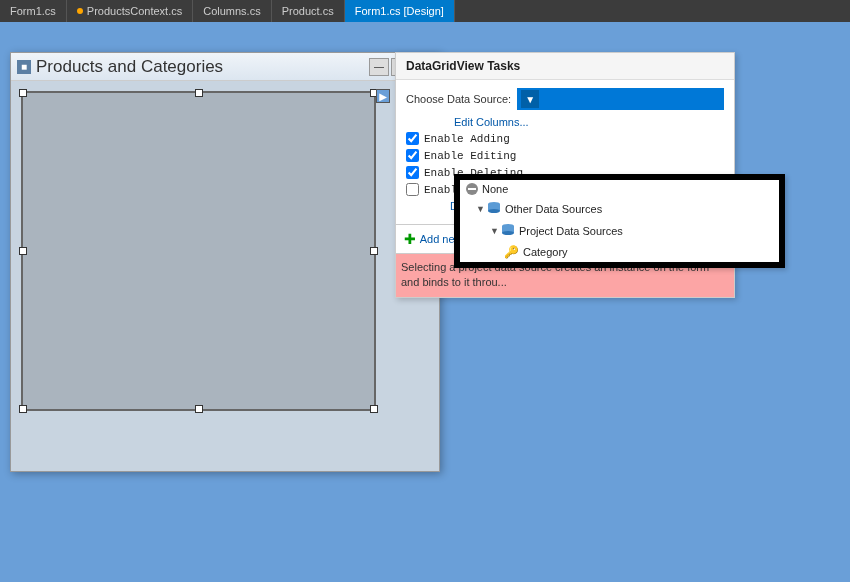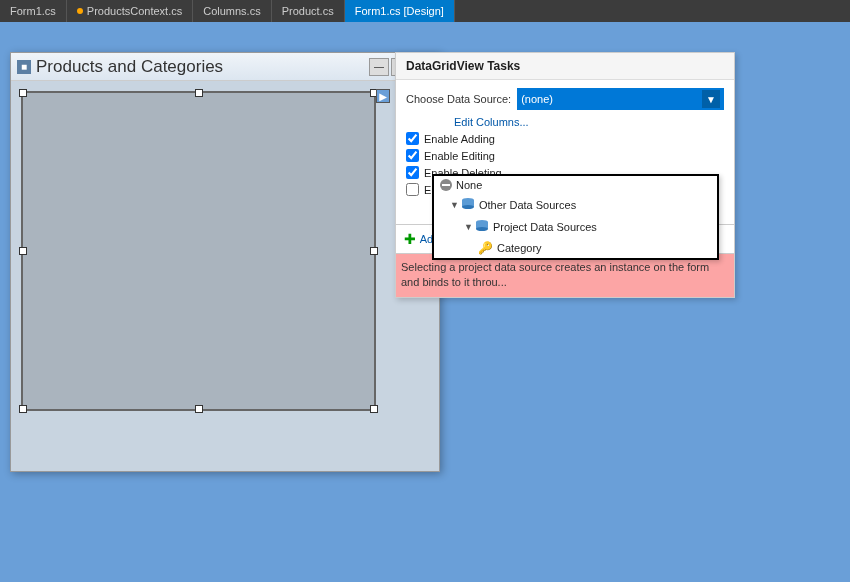--- a/index.html
+++ b/index.html
@@ -190,24 +190,24 @@
       align-items: center;
       justify-content: center;
       color: white;
       font-size: 10px;
     }
 
     
     .dropdown-list {
       position: absolute;
       top: 152px;
-      left: 432px;
-      width: 287px;
+      left: 454px;
+      width: 331px;
       background: white;
-      border: 2px solid #000000;
+      border: 6px solid #000000;
       z-index: 20;
       box-shadow: 2px 2px 5px rgba(0,0,0,0.2);
     }
     .dropdown-item {
       display: flex;
       align-items: center;
       padding: 3px 6px;
       font-size: 11px;
       color: #1e1e1e;
       cursor: pointer;
@@ -238,20 +238,21 @@
       display: flex;
       align-items: center;
       margin-bottom: 4px;
     }
     .task-checkbox-row input[type=checkbox] {
       margin-right: 5px;
     }
     .task-checkbox-label {
       font-size: 11px;
       color: #1e1e1e;
+      font-family: Liberation Mono, monospace;
     }
 
     
     .tasks-footer {
       background: #e8f4d0;
       border-top: 1px solid #ccc;
     }
     .footer-link-row {
       display: flex;
       align-items: center;
@@ -363,21 +364,20 @@
     </div>
   </div>
 
   <div class="tasks-panel">
     <div class="tasks-header">DataGridView Tasks</div>
     <div class="tasks-body">
 
       <div class="task-row">
         <span class="task-label">Choose Data Source:</span>
         <div class="task-dropdown">
-          <span class="task-dropdown-text">(none)</span>
           <div class="task-dropdown-arrow">▼</div>
         </div>
       </div>
 
       <div class="task-links">
         <a class="task-link">Edit Columns...</a>
       </div>
 
       <div class="task-checkbox-row">
         <input type="checkbox" checked="" style="">

